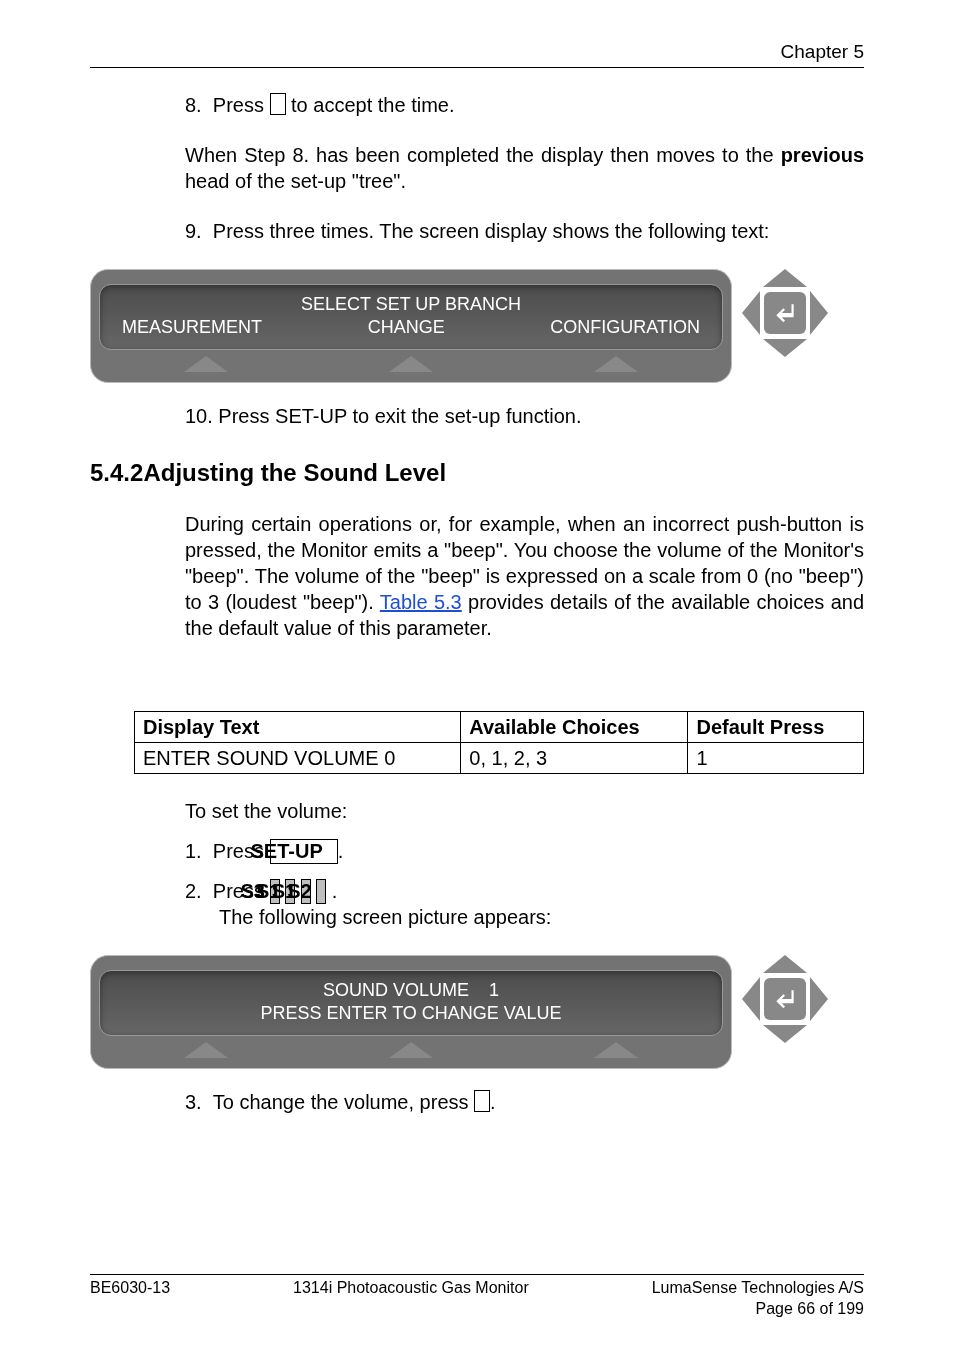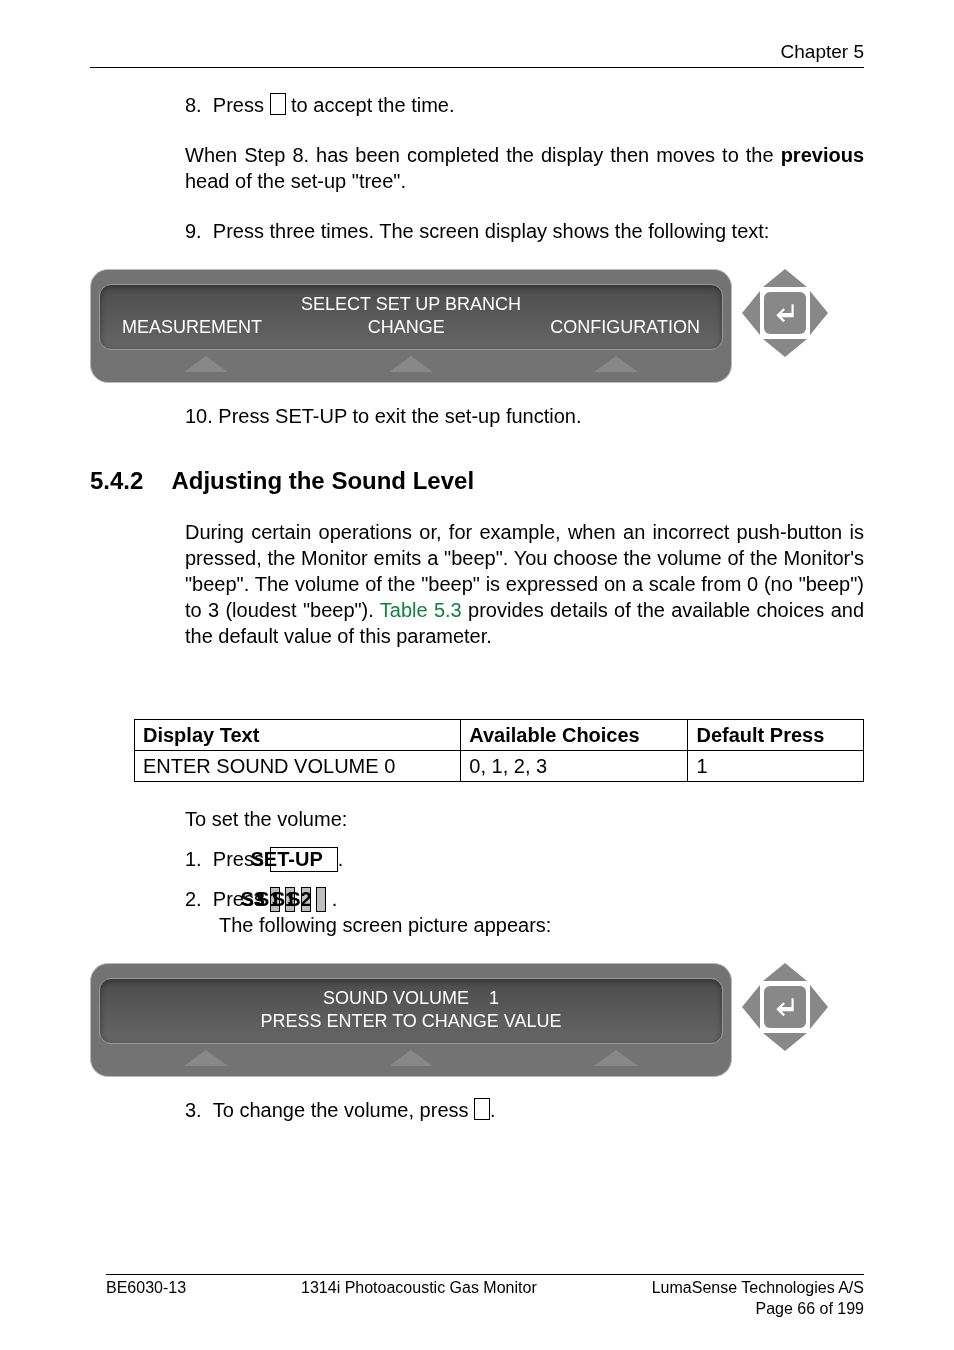--- a/index.html
+++ b/index.html
@@ -135,34 +135,33 @@
     display: flex;
     align-items: center;
     justify-content: center;
   }
   .enter-key svg { width: 26px; height: 26px; }
 
   
   .sec-row {
     display: flex;
     align-items: baseline;
-    gap: 28px;
-    margin-top: 36px;
+    margin-top: 28px;
     margin-bottom: 22px;
   }
   .sec-num {
     font-size: 24px;
     font-weight: bold;
   }
   .sec-title {
     font-size: 24px;
     font-weight: bold;
   }
 
-  .link { color: #15803d; }
+  .link { color: #1d4ed8; text-decoration: underline; }
 
   
   table.param {
     border-collapse: collapse;
     width: 100%;
     margin-left: 0;
   }
   table.param td, table.param th {
     border: 1px solid #000;
     padding: 2px 8px;
@@ -182,21 +181,21 @@
     border: 1.5px solid #000;
     background: #bfbfbf;
     padding: 0 4px;
     font-weight: bold;
     display: inline-block;
     line-height: 1.15;
   }
 
   .footer {
     position: absolute;
-    left: 106px;
+    left: 90px;
     right: 90px;
     bottom: 30px;
     font-size: 16px;
   }
   .footer-hr {
     border: none;
     border-top: 1px solid #000;
     margin: 0 0 3px 0;
   }
   .footer-row {

